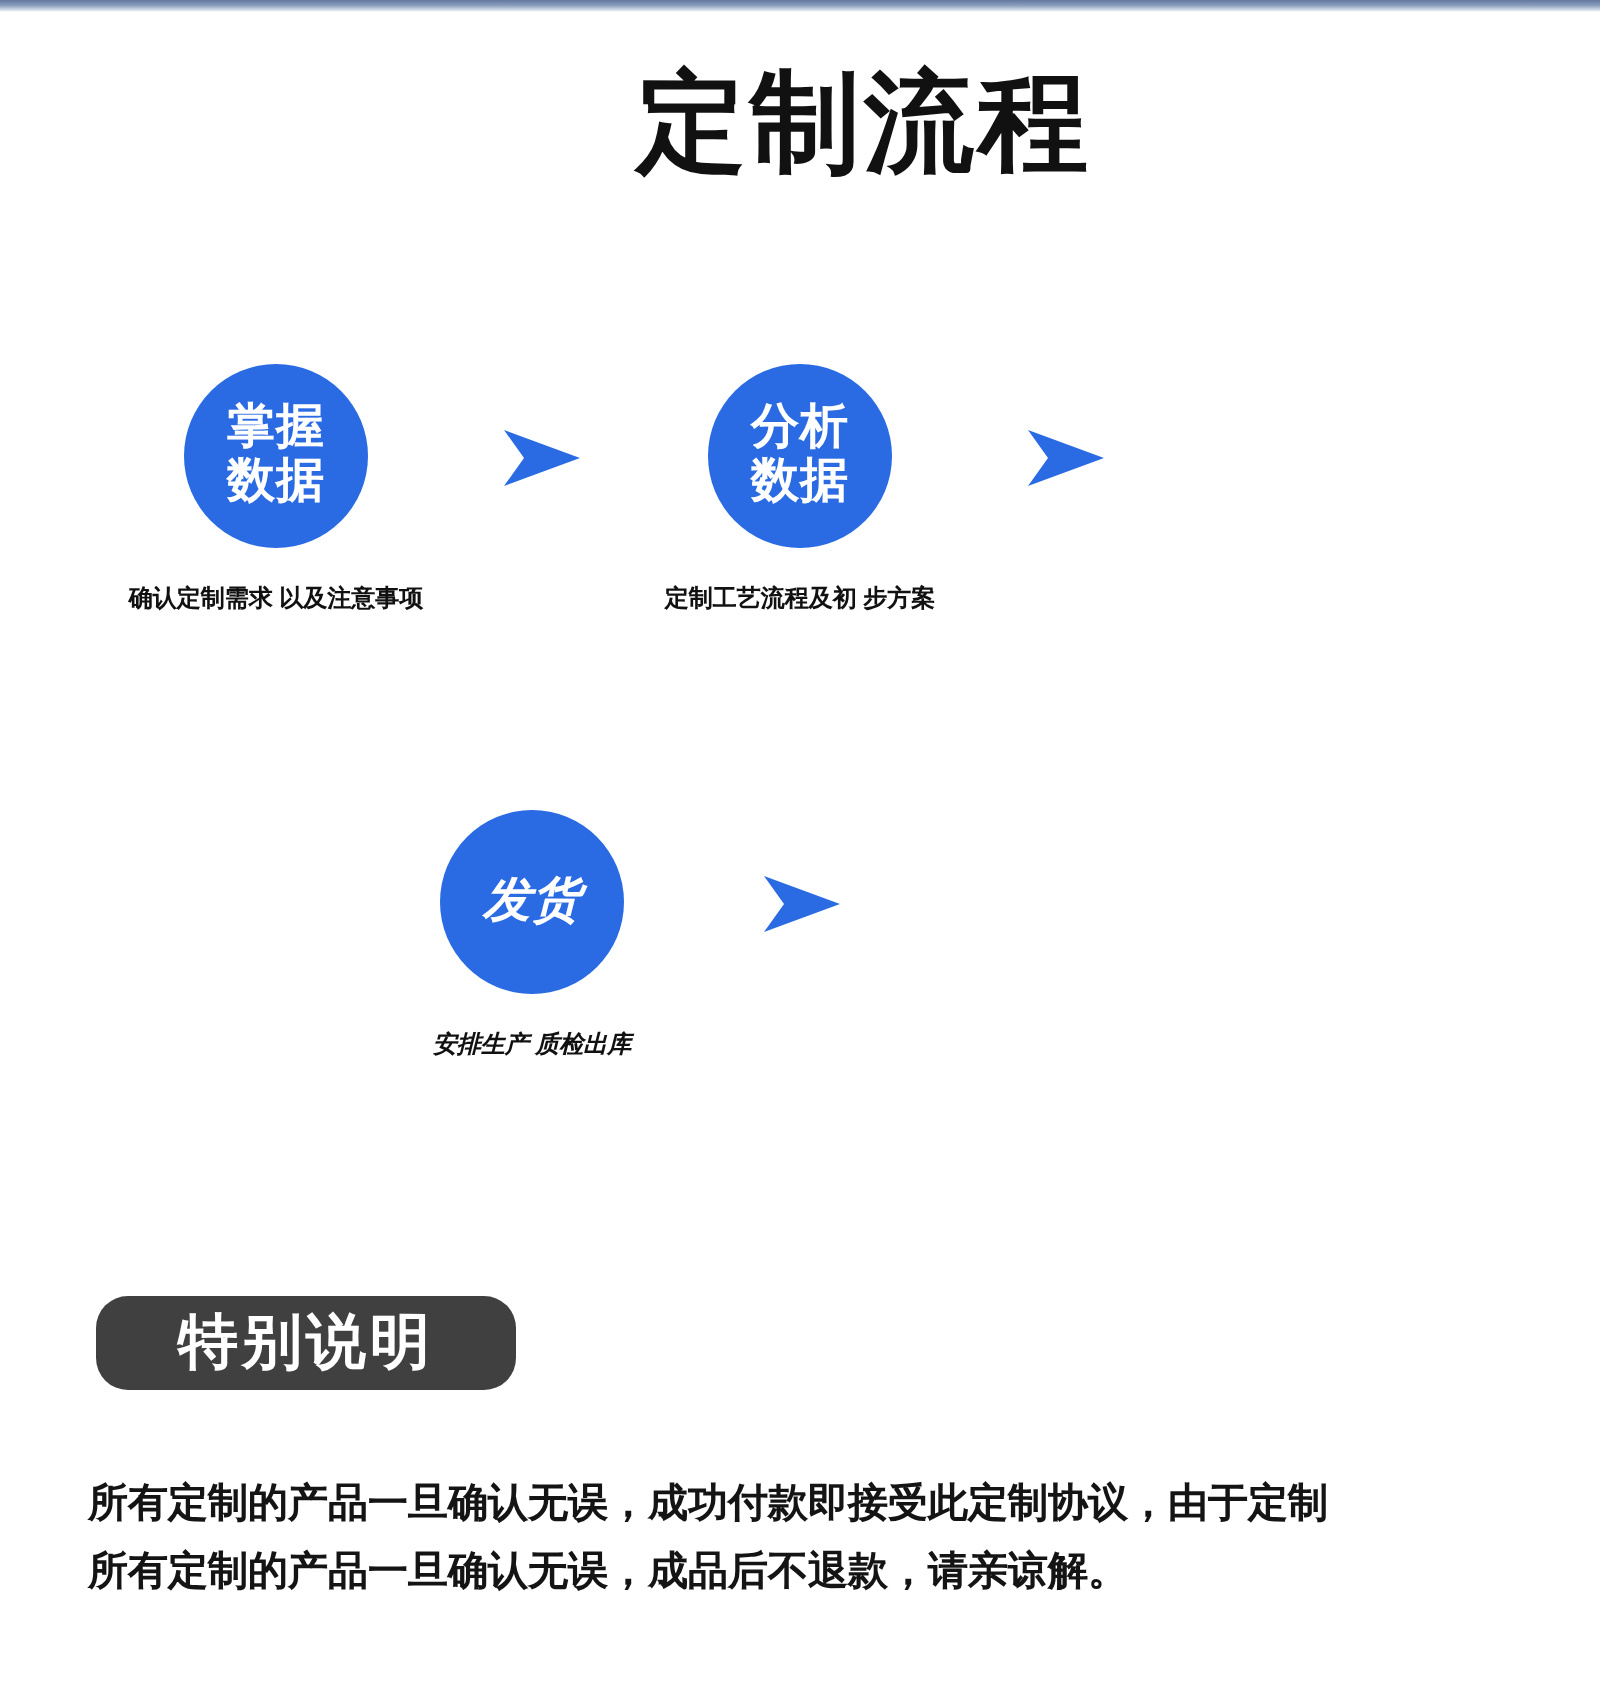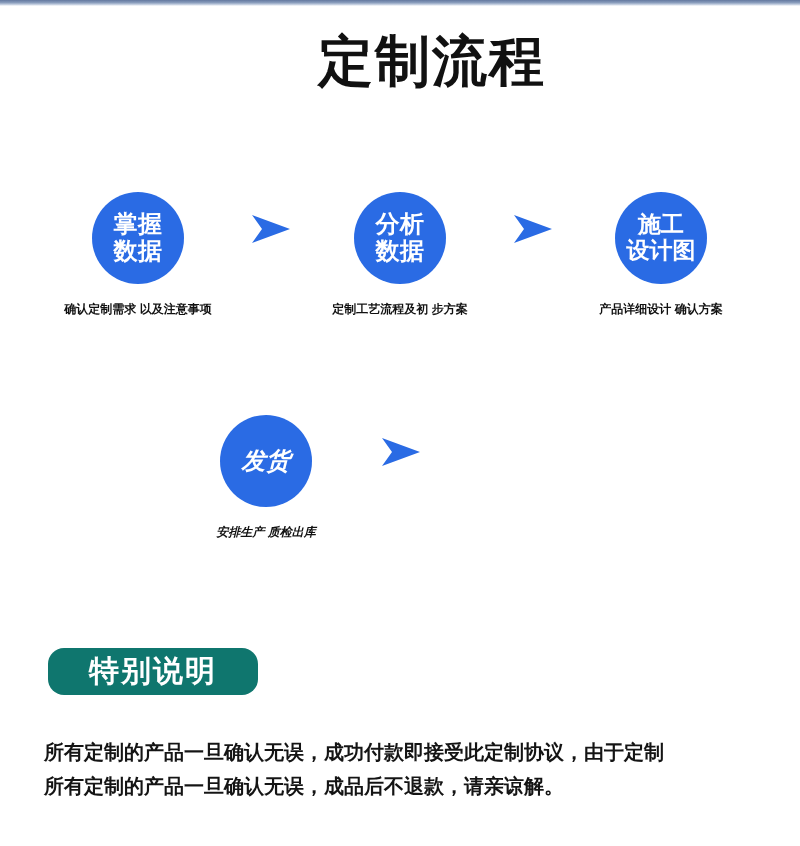--- a/index.html
+++ b/index.html
@@ -53,21 +53,21 @@
     position: absolute;
     left: 0;
     width: 800px;
     height: 190px;
   }
   #row-1 { top: 182px; }
   #row-2 { top: 405px; }
 
   .step {
     position: absolute;
-    top: 10px;
+    top: 0;
     width: 200px;
     margin-left: -100px;   
     text-align: center;
   }
 
   .bubble {
     width: 92px;
     height: 92px;
     margin: 0 auto;
     border-radius: 50%;
@@ -109,21 +109,21 @@
   .arrow svg { display: block; width: 46px; height: 40px; }
 
   
   .badge {
     position: absolute;
     left: 48px;
     top: 648px;
     width: 210px;
     height: 47px;
     border-radius: 16px;
-    background: #0f766e;
+    background: #404040;
     display: flex;
     align-items: center;
     justify-content: center;
     color: #ffffff;
     font-size: 30px;
     font-weight: bold;
     letter-spacing: 2px;
   }
 
   .note {
@@ -177,30 +177,20 @@
       <span class="note-line">步方案</span>
     </div>
   </div>
 
   <div class="arrow" style="left:531px; top:27px;">
     <svg viewBox="0 0 46 40" xmlns="http://www.w3.org/2000/svg">
       <path d="M6 6 L44 20 L6 34 L16 20 Z" fill="#2a6be4"></path>
     </svg>
   </div>
 
-  <div class="step" style="left:661px;">
-    <div class="bubble wide">
-      <span class="line">施工</span>
-      <span class="line">设计图</span>
-    </div>
-    <div class="caption">
-      <span class="note-line">产品详细设计</span>
-      <span class="note-line">确认方案</span>
-    </div>
-  </div>
 
 </div>
 
 <div class="flow-row" id="row-2">
 
   <div class="step" style="left:266px;font-style:italic;">
     <div class="bubble">
       <span class="line">发货</span>
     </div>
     <div class="caption">

